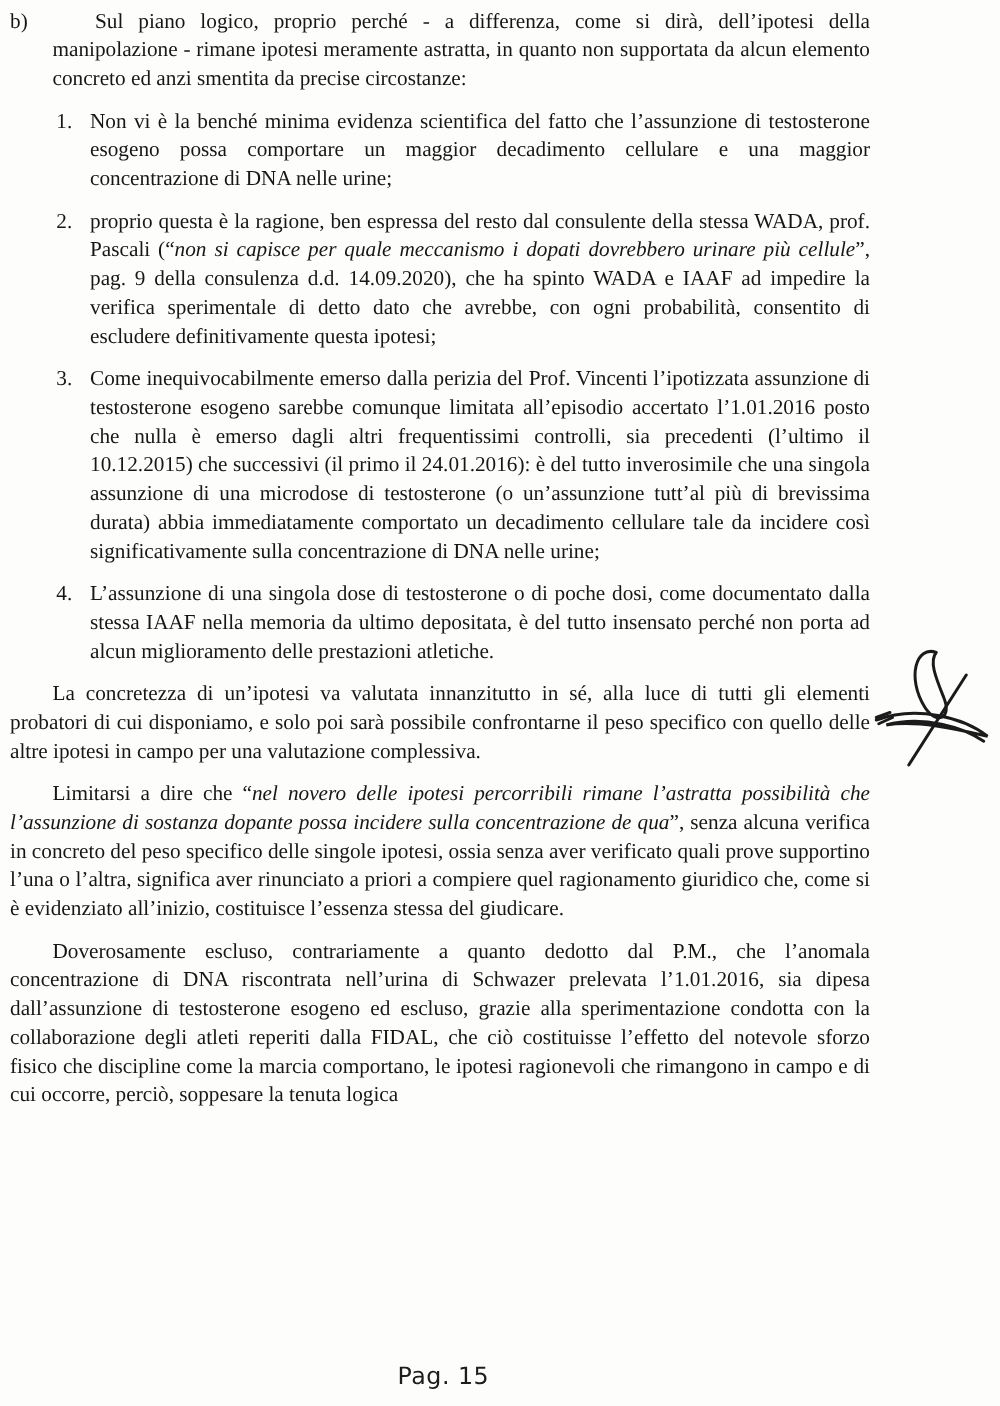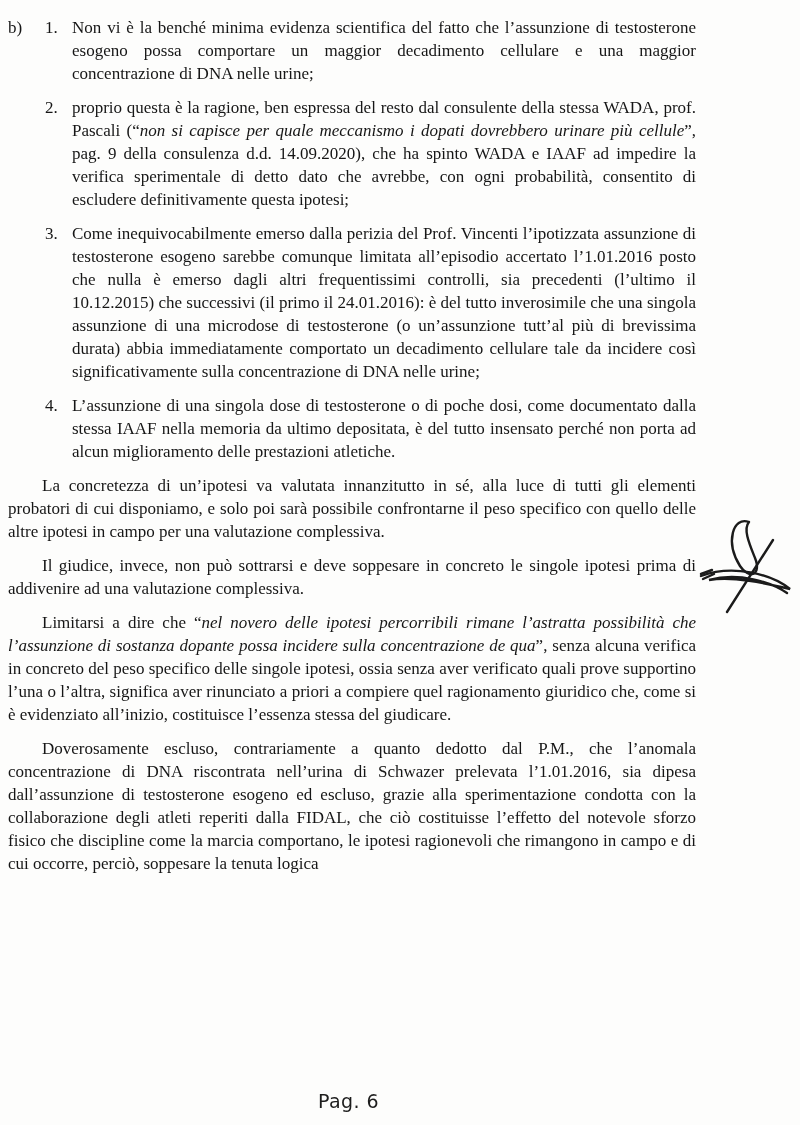--- a/index.html
+++ b/index.html
@@ -32,42 +32,42 @@
   }
 </style>
 </head>
 <body>
 
 <div class="page">
 
   <div class="b-row">
     <span class="b-label">b)</span>
     <div>
+      <p class="body first"><span>Sul piano logico, proprio perché - a differenza, come si dirà, dell’ipotesi della manipolazione - rimane ipotesi meramente astratta, in quanto  non supportata da alcun elemento concreto ed anzi smentita da precise circostanze:</span></p>
       <div id="numbered-list">
           <div class="num-item"><span class="num">1.</span><span><span>Non vi è la benché minima evidenza scientifica del fatto che l’assunzione di testosterone esogeno possa comportare un maggior decadimento cellulare e una maggior concentrazione di DNA nelle urine;</span></span></div>
           <div class="num-item"><span class="num">2.</span><span><span>proprio questa è la ragione, ben espressa del resto dal consulente della stessa WADA, prof. Pascali (“</span><span class="it">non si capisce per quale meccanismo i dopati dovrebbero urinare più cellule</span><span>”, pag. 9 della consulenza d.d. 14.09.2020), che ha spinto WADA e IAAF ad impedire la verifica sperimentale di detto dato che avrebbe, con ogni probabilità, consentito di escludere definitivamente questa ipotesi;</span></span></div>
           <div class="num-item"><span class="num">3.</span><span><span>Come inequivocabilmente emerso dalla perizia del Prof. Vincenti l’ipotizzata assunzione di testosterone esogeno sarebbe comunque limitata all’episodio accertato l’1.01.2016 posto che nulla è emerso dagli altri frequentissimi controlli, sia precedenti (l’ultimo il 10.12.2015) che successivi (il primo il 24.01.2016): è del tutto inverosimile che una singola assunzione di una microdose di testosterone (o un’assunzione tutt’al più di brevissima durata) abbia immediatamente comportato un decadimento cellulare tale da incidere così significativamente sulla concentrazione di DNA nelle urine;</span></span></div>
           <div class="num-item"><span class="num">4.</span><span><span>L’assunzione di una singola dose di testosterone o di poche dosi, come documentato dalla stessa IAAF nella memoria da ultimo depositata, è del tutto insensato perché non porta ad alcun miglioramento delle prestazioni atletiche.</span></span></div>
         </div>
     </div>
   </div>
 
   <div id="body-paragraphs">
       <p class="body"><span>La concretezza di un’ipotesi va valutata innanzitutto in sé, alla luce di tutti gli elementi probatori di cui disponiamo, e solo poi sarà possibile confrontarne il peso specifico con quello delle altre ipotesi in campo per una valutazione complessiva.</span></p>
-      <p class="body"><span>Il giudice, invece, non può sottrarsi e deve soppesare in concreto le singole ipotesi prima di addivenire ad una valutazione complessiva.</span></p>
       <p class="body"><span>Limitarsi a dire che “</span><span class="it">nel novero delle ipotesi percorribili rimane l’astratta possibilità che l’assunzione di sostanza dopante possa incidere sulla concentrazione de qua</span><span>”, senza alcuna verifica in concreto del peso specifico delle singole ipotesi, ossia senza aver verificato quali prove supportino l’una o l’altra, significa aver rinunciato a priori a compiere quel ragionamento giuridico che, come si è evidenziato all’inizio, costituisce l’essenza stessa del giudicare.</span></p>
       <p class="body"><span>Doverosamente escluso, contrariamente a quanto dedotto dal P.M., che l’anomala concentrazione di DNA riscontrata nell’urina di Schwazer prelevata l’1.01.2016, sia dipesa dall’assunzione di testosterone esogeno ed escluso, grazie alla sperimentazione condotta con la collaborazione degli atleti reperiti dalla FIDAL, che ciò costituisse l’effetto del notevole sforzo fisico che discipline come la marcia comportano, le ipotesi ragionevoli che rimangono in campo e di cui occorre, perciò, soppesare la tenuta logica</span></p>
     </div>
 
   <div class="signature">
     <svg width="96" height="112" viewBox="0 0 96 112" xmlns="http://www.w3.org/2000/svg">
       <g fill="none" stroke="#1b1b1b" stroke-width="2.4" stroke-linecap="round">
         <path d="M52,8 C36,2 28,28 43,52 C52,66 65,61 58,44 C52,29 46,15 52,8"></path>
         <path d="M4,60 L15,56 M6,65 L17,60"></path>
         <path d="M4,62 C36,50 74,60 93,75 C68,69 36,62 12,66 C42,58 74,68 90,79"></path>
         <path d="M76,26 L30,98"></path>
       </g>
     </svg>
   </div>
 
-  <div class="footer">Pag. 6</div>
+  <div class="footer">Pag. 15</div>
 
 </div>
 
 </body></html>

